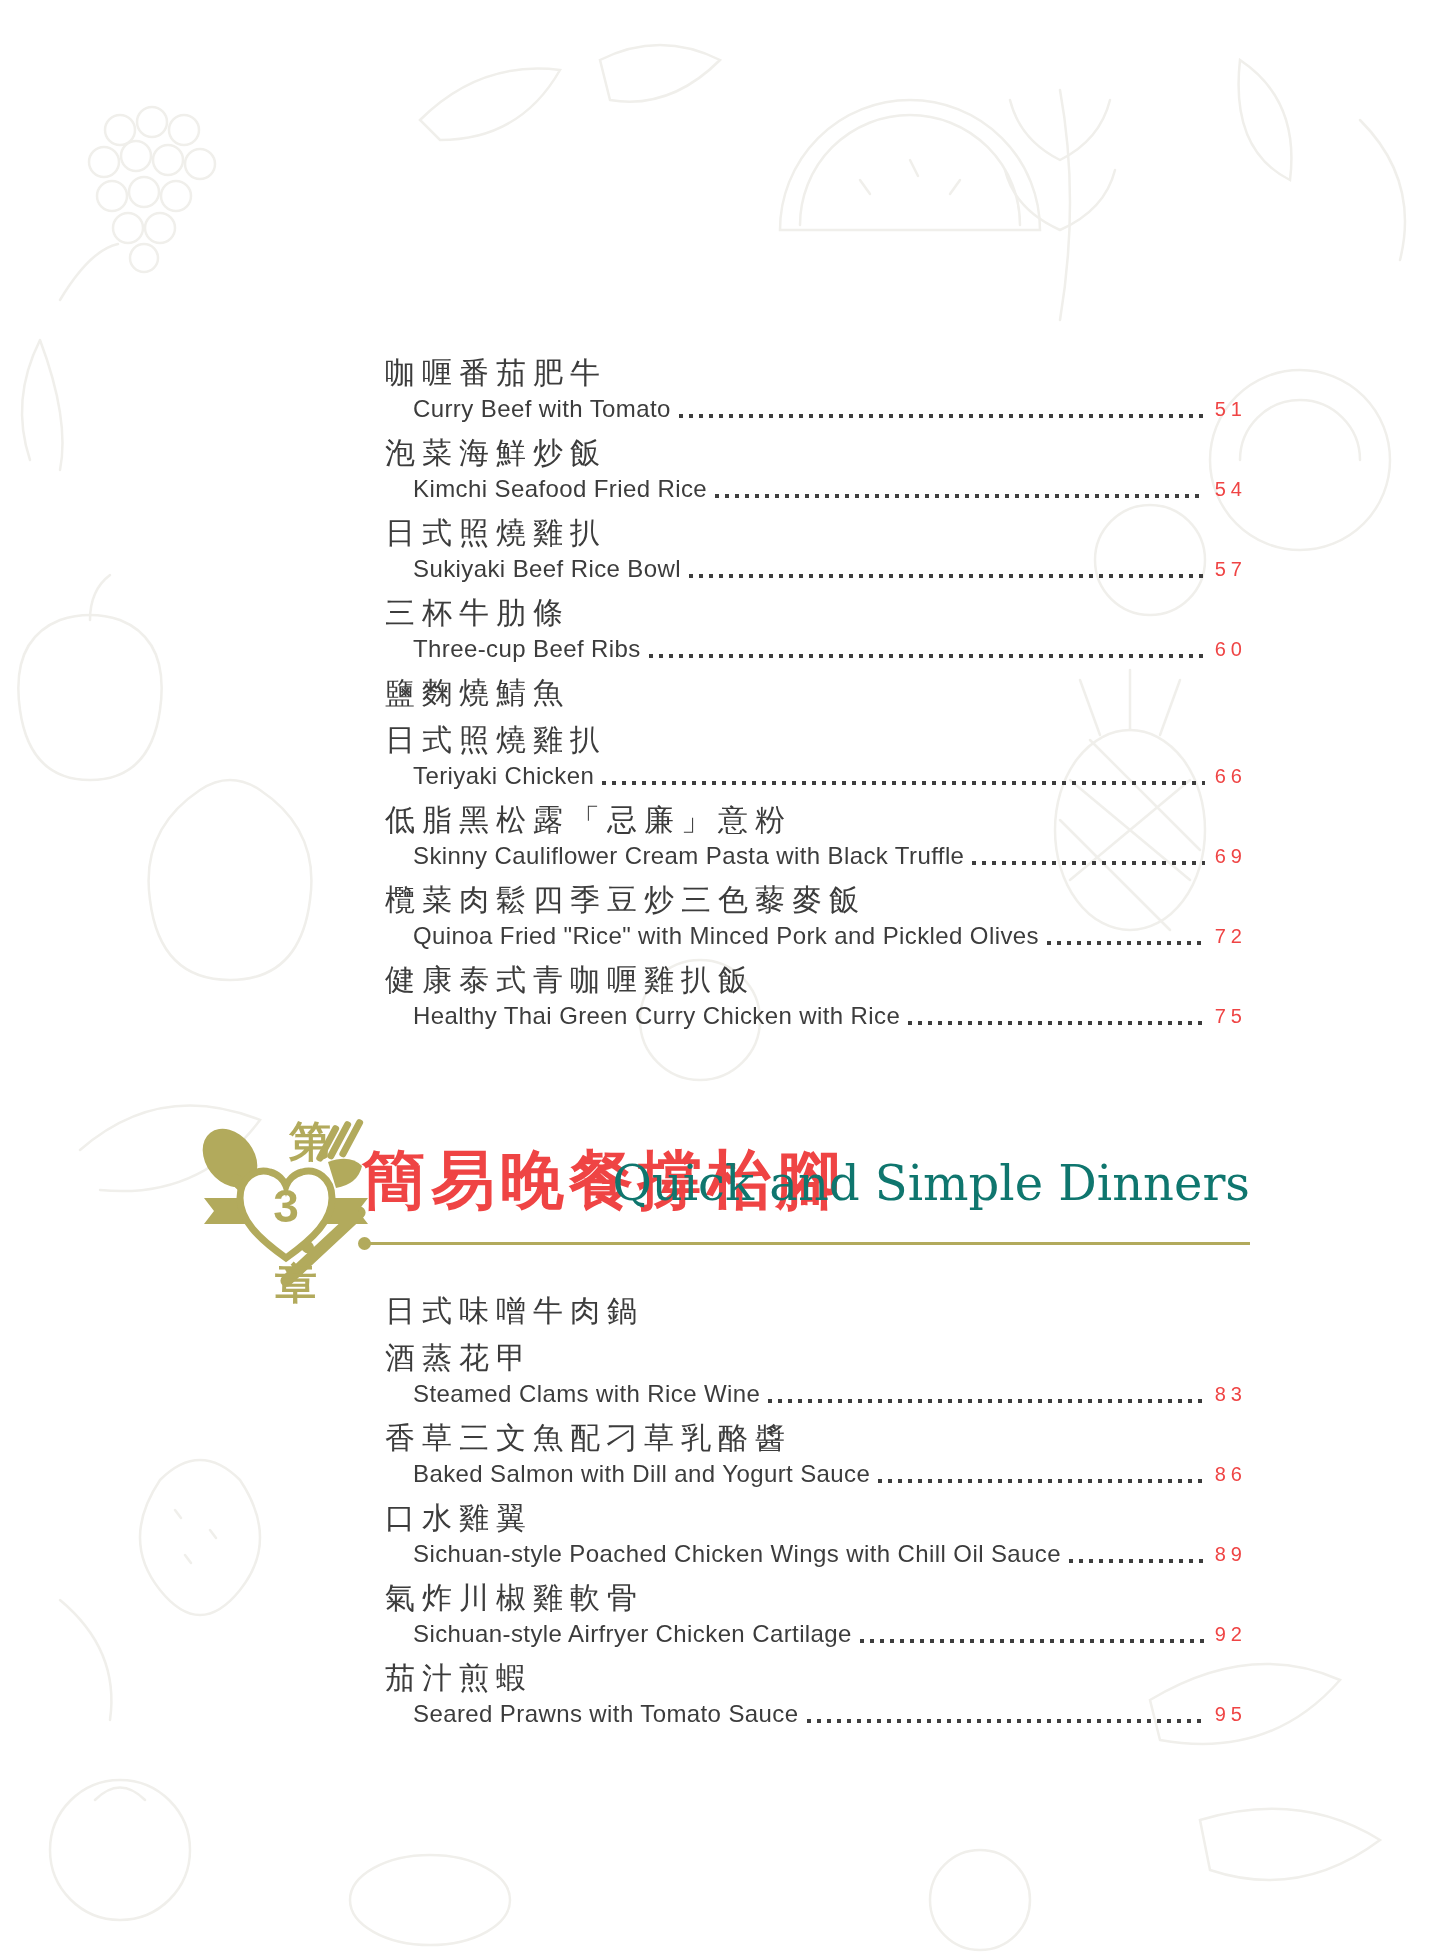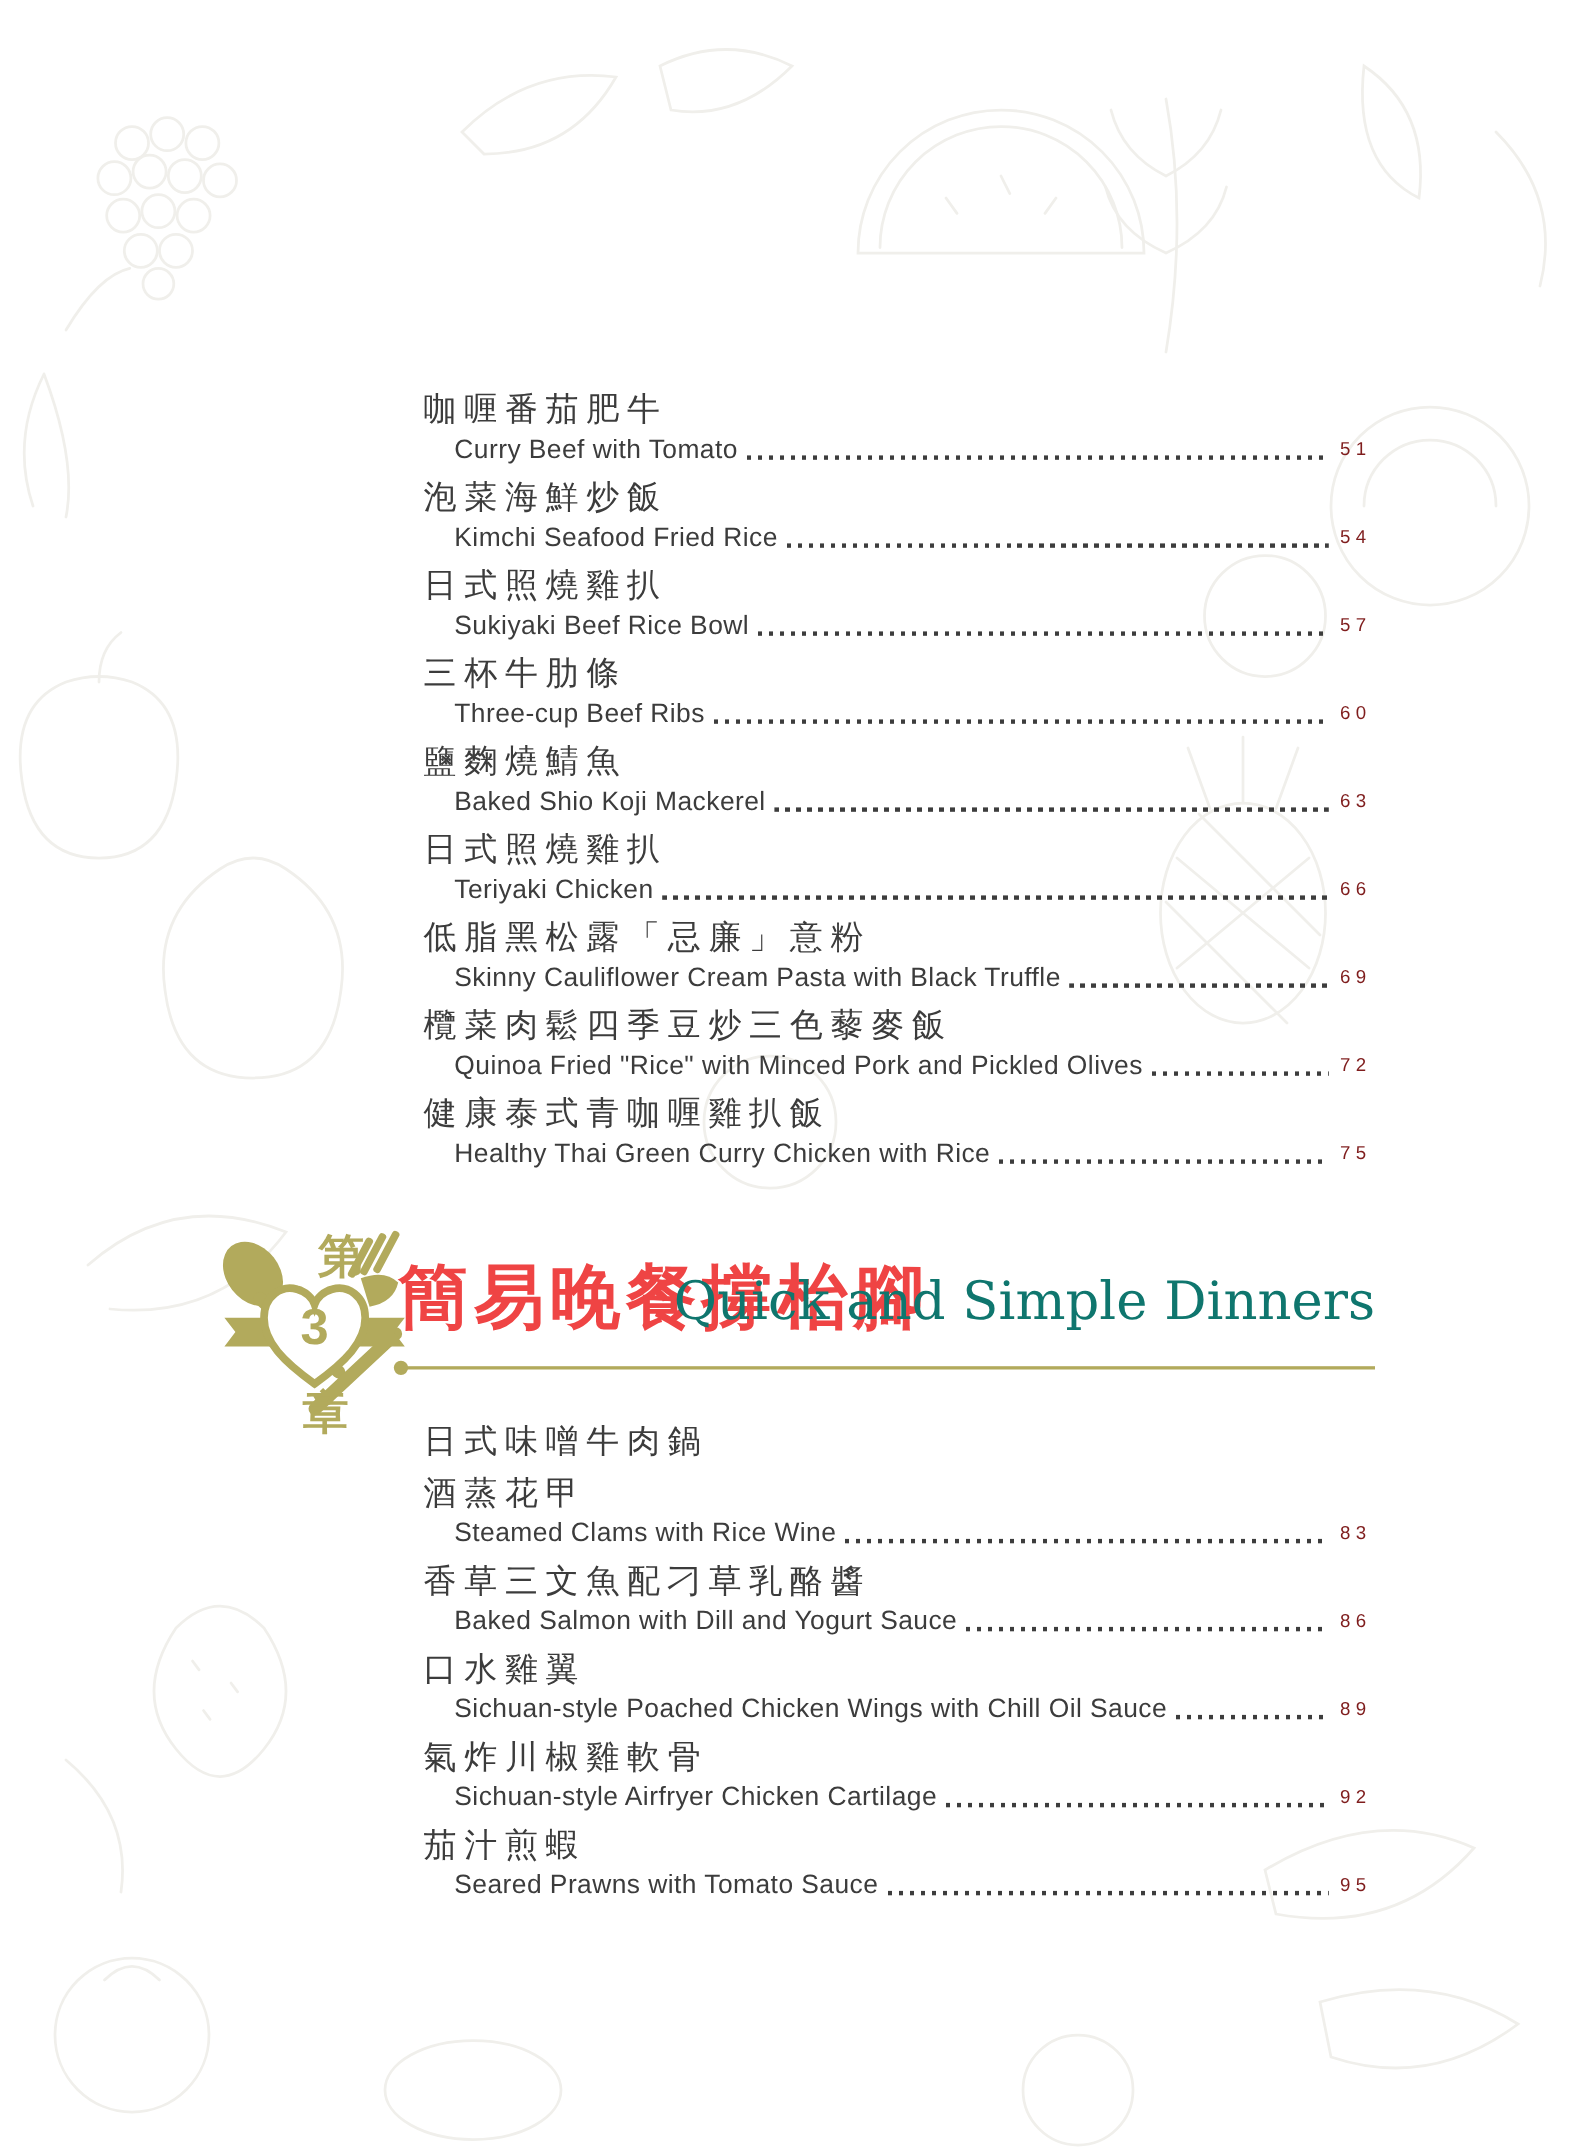--- a/index.html
+++ b/index.html
@@ -53,23 +53,23 @@
     margin-left:28px;
   }
   .entry .leader {
     flex:1;
     height:4px;
     margin:0 10px 5px 8px;
     background-image:repeating-linear-gradient(to right, #3d3d3d 0 4px, transparent 4px 10px);
   }
   .entry .pg {
     flex:none;
-    font-size:17px;
+    font-size:20px;
     letter-spacing:5px;
-    color:#7f1d1d;
+    color:#ef4444;
   }
 
   
   .chapter-header {
     position:absolute;
     left:192px; top:1106px;
     width:1058px; height:200px;
   }
   .chapter-badge {
     position:absolute; left:0; top:4px;
@@ -227,25 +227,20 @@
         <div class="zh">三杯牛肋條</div>
         <div class="row">
           <span class="en">Three-cup Beef Ribs</span>
           <span class="leader"></span>
           <span class="pg">60</span>
         </div>
       </div>
 
       <div class="entry">
         <div class="zh">鹽麴燒鯖魚</div>
-        <div class="row">
-          <span class="en">Baked Shio Koji Mackerel</span>
-          <span class="leader"></span>
-          <span class="pg">63</span>
-        </div>
       </div>
 
       <div class="entry">
         <div class="zh">日式照燒雞扒</div>
         <div class="row">
           <span class="en">Teriyaki Chicken</span>
           <span class="leader"></span>
           <span class="pg">66</span>
         </div>
       </div>

